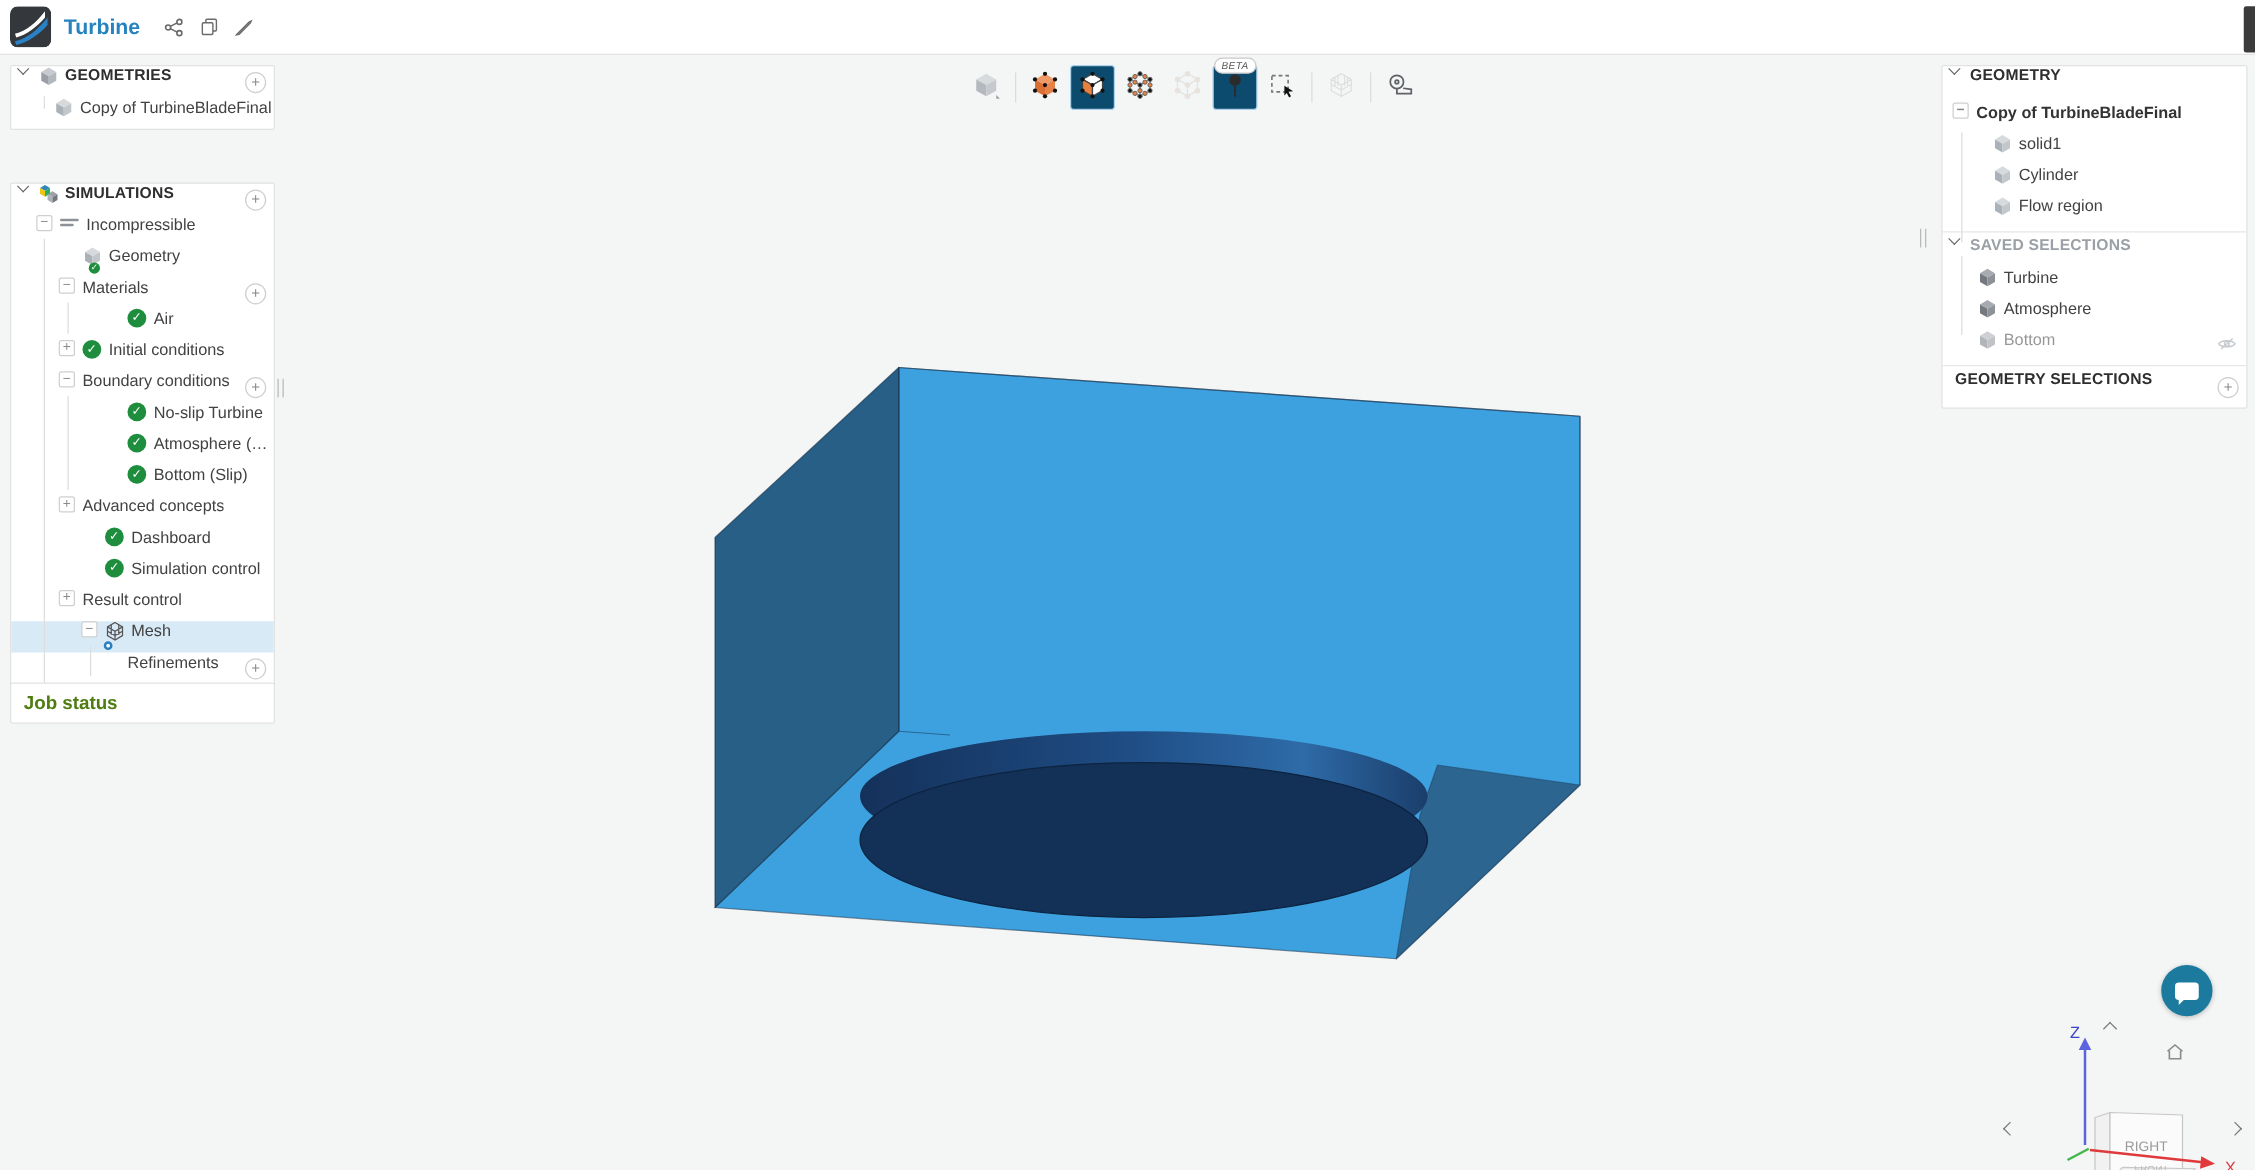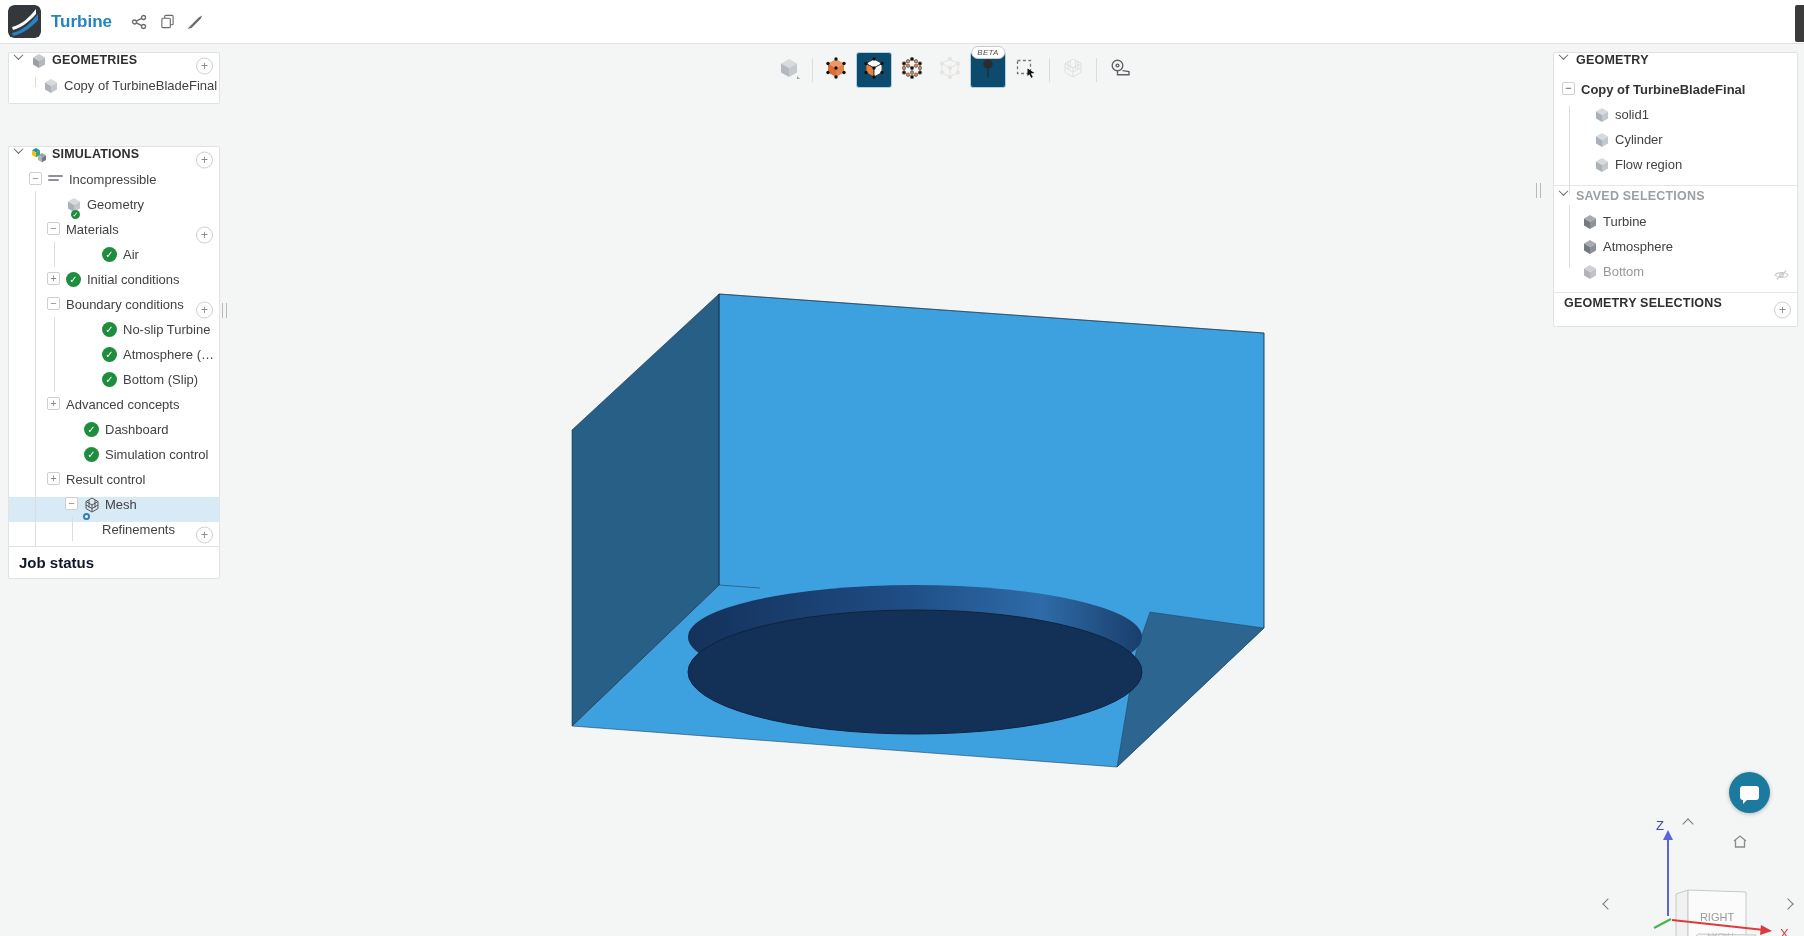--- a/index.html
+++ b/index.html
@@ -19,21 +19,21 @@
   .username { font-size:14px; color:#3f3f3f; }
   .avatar { width:27px; height:27px; border-radius:50%; background:var(--avatar-orange); color:#fff; font-weight:bold; font-size:15px; display:flex; align-items:center; justify-content:center; }
   .corner-strip { position:absolute; top:5px; right:0; width:9px; height:37px; background:#3b3b3b; border-radius:2px 0 0 2px; z-index:40; }
 
   
   .card { position:absolute; background:#fff; border:1px solid #e2e2e2; border-radius:2px; z-index:20; }
   #geo-card   { left:8px; top:52px;  width:212px; }
   #sim-card   { left:8px; top:114px; width:212px; padding-bottom:4px;margin-top:32px; }
   #job-card   { left:8px; top:546px; width:212px; height:33px; display:flex; align-items:center; padding-left:10px; }
   #right-card { left:1553px; top:52px; width:245px; padding-bottom:2px; }
-  .job-label { font-size:15px; font-weight:bold; color:#0f172a; }
+  .job-label { font-size:15px; font-weight:bold; color:#4d7c0f; }
 
   .trow { position:relative; height:25px; display:flex; align-items:flex-start; font-size:13px; color:#424242; white-space:nowrap; }
   .trow.sel { background:var(--selection-bg); }
   .tlabel { overflow:hidden; text-overflow:ellipsis; max-width:150px; }
   .hrow .tlabel { font-weight:bold; color:#2f2f2f; font-size:12.5px; letter-spacing:.2px; }
   .exp { width:13px; height:13px; border:1px solid #cfcfcf; border-radius:2px; background:#fff; color:#8a8a8a; font-size:11px; line-height:11px; text-align:center; margin-right:6px; flex:0 0 auto; cursor:pointer; z-index:2; }
   .expslot { width:19px; flex:0 0 auto; }
   .ticon { width:21px; flex:0 0 auto; display:flex; align-items:center; position:relative; }
   .addbtn { position:absolute; right:6px; top:50%; transform:translateY(-50%); width:17px; height:17px; border:1px solid #cfcfcf; border-radius:50%; background:#fff; color:#8a8a8a; font-size:12px; line-height:15px; text-align:center; cursor:pointer; }
   .schev { width:7px; height:7px; border-right:1.5px solid #666; border-bottom:1.5px solid #666; transform:rotate(45deg) translate(-1px,-1px); display:inline-block; margin:0 9px 0 6px; flex:0 0 auto; cursor:pointer; }

